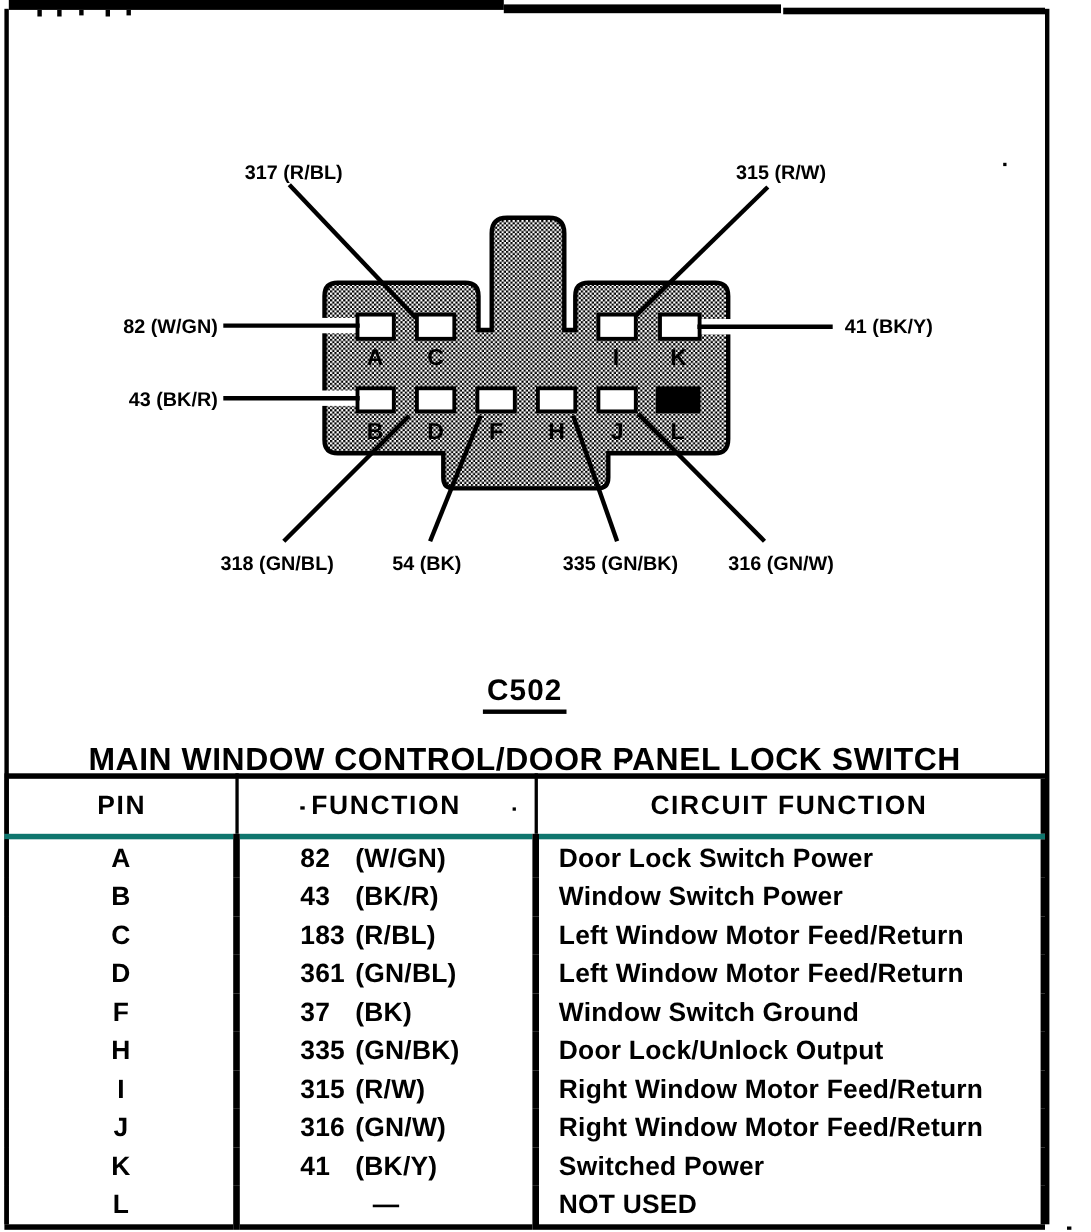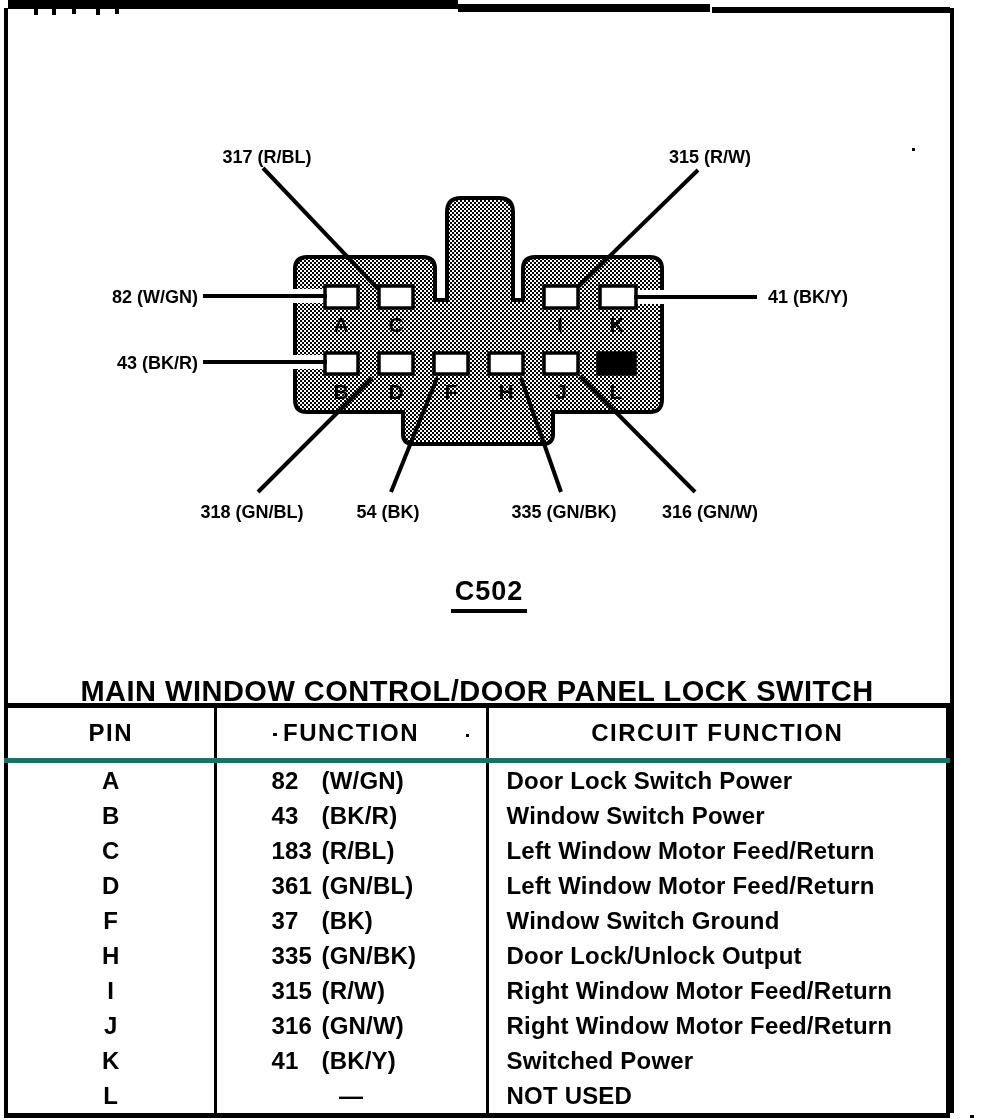--- a/index.html
+++ b/index.html
@@ -31,21 +31,21 @@
   }
   table.pinout col.c1{width:209px;}
   table.pinout col.c2{width:272px;}
   table.pinout th{
     border-left:3px solid #000;border-bottom:5px solid #0f766e;
     font-size:24px;font-weight:bold;letter-spacing:1.5px;text-align:center;
     height:50px;padding:0;
   }
   table.pinout th:first-child{border-left:none;}
   table.pinout td{
-    border-left:3px solid #000000;padding:0;height:35px;vertical-align:middle;
+    border-left:6px solid #000000;padding:0;height:35px;vertical-align:middle;
     font-size:24px;font-weight:bold;letter-spacing:0.2px;white-space:nowrap;
   }
   table.pinout td:first-child{border-left:none;text-align:center;}
   .circ-flex{display:flex;align-items:center;}
   .cnum{display:inline-block;width:50px;margin-left:55px;text-align:left;}
   .ccode{display:inline-block;text-align:right;}
   .circ-center{text-align:center;display:block;width:100%;}
   .func-cell{padding-left:18px !important;margin-top:36px;}
   
   text.wire{font-family:"Liberation Sans",sans-serif;font-size:18px;font-weight:bold;}
@@ -127,21 +127,21 @@
   <text class="wire" x="710" y="163" text-anchor="middle">315 (R/W)</text>
   <text class="wire" x="198" y="303" text-anchor="end">82 (W/GN)</text>
   <text class="wire" x="198" y="369" text-anchor="end">43 (BK/R)</text>
   <text class="wire" x="768" y="303" text-anchor="start">41 (BK/Y)</text>
   <text class="wire" x="252" y="518" text-anchor="middle">318 (GN/BL)</text>
   <text class="wire" x="388" y="518" text-anchor="middle">54 (BK)</text>
   <text class="wire" x="564" y="518" text-anchor="middle">335 (GN/BK)</text>
   <text class="wire" x="710" y="518" text-anchor="middle">316 (GN/W)</text>
 </svg>
 
-<div class="title-wrap" style="top:576px;padding-left:12px;">
+<div class="title-wrap" style="top:612px;">
   <span class="cid">C502</span>
 </div>
 <div class="title-wrap main-title" style="top:675px;">MAIN WINDOW CONTROL/DOOR PANEL LOCK SWITCH</div>
 
 <table class="pinout">
   <colgroup>
       <col class="c1">
       <col class="c2">
       <col class="c3">
     </colgroup>

